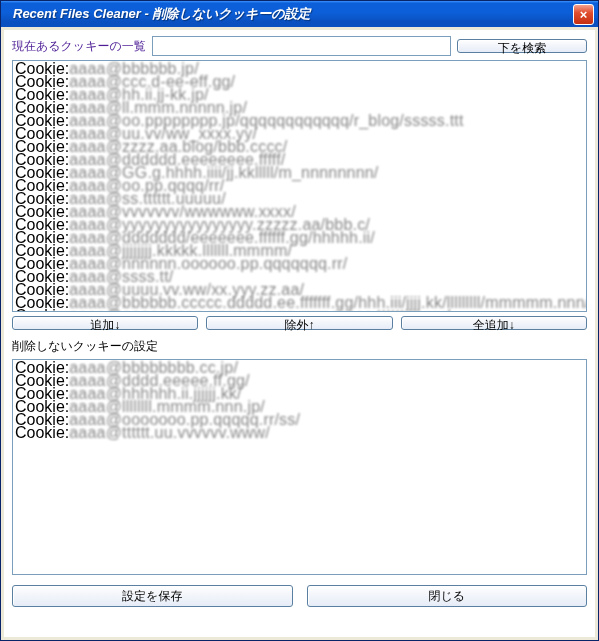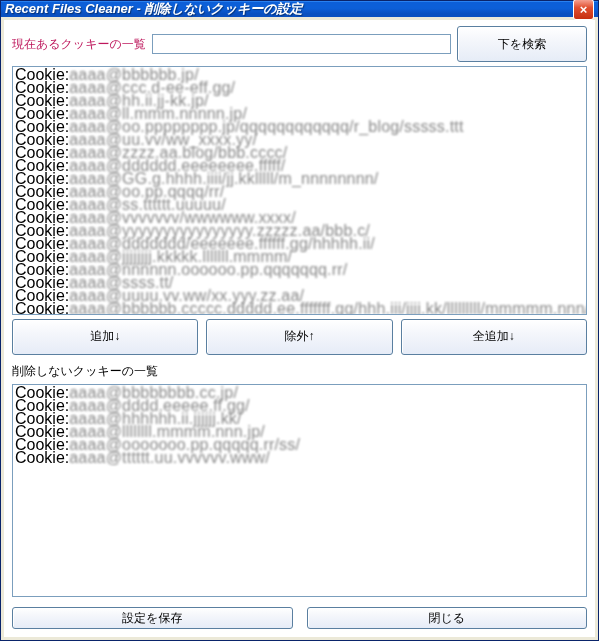--- a/index.html
+++ b/index.html
@@ -13,25 +13,25 @@
   }
   .window {
     width: 599px;
     height: 641px;
     border: 1px solid #0a246a;
     background: #ece9d8;
     display: flex;
     flex-direction: column;
   }
   .titlebar {
-    height: 16px;
+    height: 26px;
     background: linear-gradient(to bottom, #3a95ff 0%, #0c5fd8 8%, #0c5fd8 45%, #0a50c0 80%, #0a50c0 100%);
     display: flex;
     align-items: center;
-    padding: 0 4px 0 4px;
+    padding: 0 4px 0 12px;
     color: #fff;
     font-weight: bold;
     font-style: italic;
     font-size: 13px;
     text-shadow: 1px 1px 1px rgba(0,0,0,0.4);
   }
   .titlebar .title { flex: 1; white-space: nowrap; overflow: hidden; }
   .close-btn {
     width: 21px; height: 21px;
     background: linear-gradient(to bottom, #f5a090 0%, #e14f2f 40%, #c62f10 100%);
@@ -53,32 +53,32 @@
     display: flex;
     flex-direction: column;
     gap: 4px;
     overflow: hidden;
   }
   .toprow {
     display: flex;
     align-items: center;
     gap: 6px;
   }
-  .toprow .lbl { white-space: nowrap; color: #be185d; }
+  .toprow .lbl { white-space: nowrap; color: #4c1d95; }
   .search-input {
     flex: 1;
     min-width: 0;
     height: 20px;
     border: 1px solid #7b9ebd;
     background: #fff;
     padding: 1px 3px;
     font: inherit;
   }
   .btn {
-    height: 36px;
+    height: 14px;
     min-width: 130px;
     border: 1px solid #5a7fa0;
     background: linear-gradient(to bottom, #ffffff 0%, #f4f6fb 40%, #e6ecf7 100%);
     border-radius: 3px;
     font: inherit;
     cursor: pointer;
     padding: 0 6px;
     box-shadow: inset 1px 1px 0 #fff;
   }
   .listbox {
@@ -164,21 +164,21 @@
         <div class="row"><span class="prefix">Cookie:</span><span class="blur">aaaa@bbbbbb.ccccc.ddddd.ee.fffffff.gg/hhh.iii/jjjj.kk/lllllllll/mmmmm.nnn/</span></div>
         <div class="row"><span class="prefix">Cookie:</span><span class="blur">aaaa@ooooooooo.ppppppp.qq.rrrrr.sssss.tttttt.uuuu/</span></div>
       </div>
 
     <div class="btnrow">
       <button class="btn">追加↓</button>
       <button class="btn">除外↑</button>
       <button class="btn">全追加↓</button>
     </div>
 
-    <div class="section-label">削除しないクッキーの一覧</div>
+    <div class="section-label">削除しないクッキーの設定</div>
 
     <div id="bottom-list" class="listbox">
         <div class="row"><span class="prefix">Cookie:</span><span class="blur">aaaa@bbbbbbbb.cc.jp/</span></div>
         <div class="row"><span class="prefix">Cookie:</span><span class="blur">aaaa@dddd.eeeee.ff.gg/</span></div>
         <div class="row"><span class="prefix">Cookie:</span><span class="blur">aaaa@hhhhhh.ii.jjjjjj.kk/</span></div>
         <div class="row"><span class="prefix">Cookie:</span><span class="blur">aaaa@llllllll.mmmm.nnn.jp/</span></div>
         <div class="row"><span class="prefix">Cookie:</span><span class="blur">aaaa@ooooooo.pp.qqqqq.rr/ss/</span></div>
         <div class="row"><span class="prefix">Cookie:</span><span class="blur">aaaa@tttttt.uu.vvvvvv.www/</span></div>
       </div>
 

